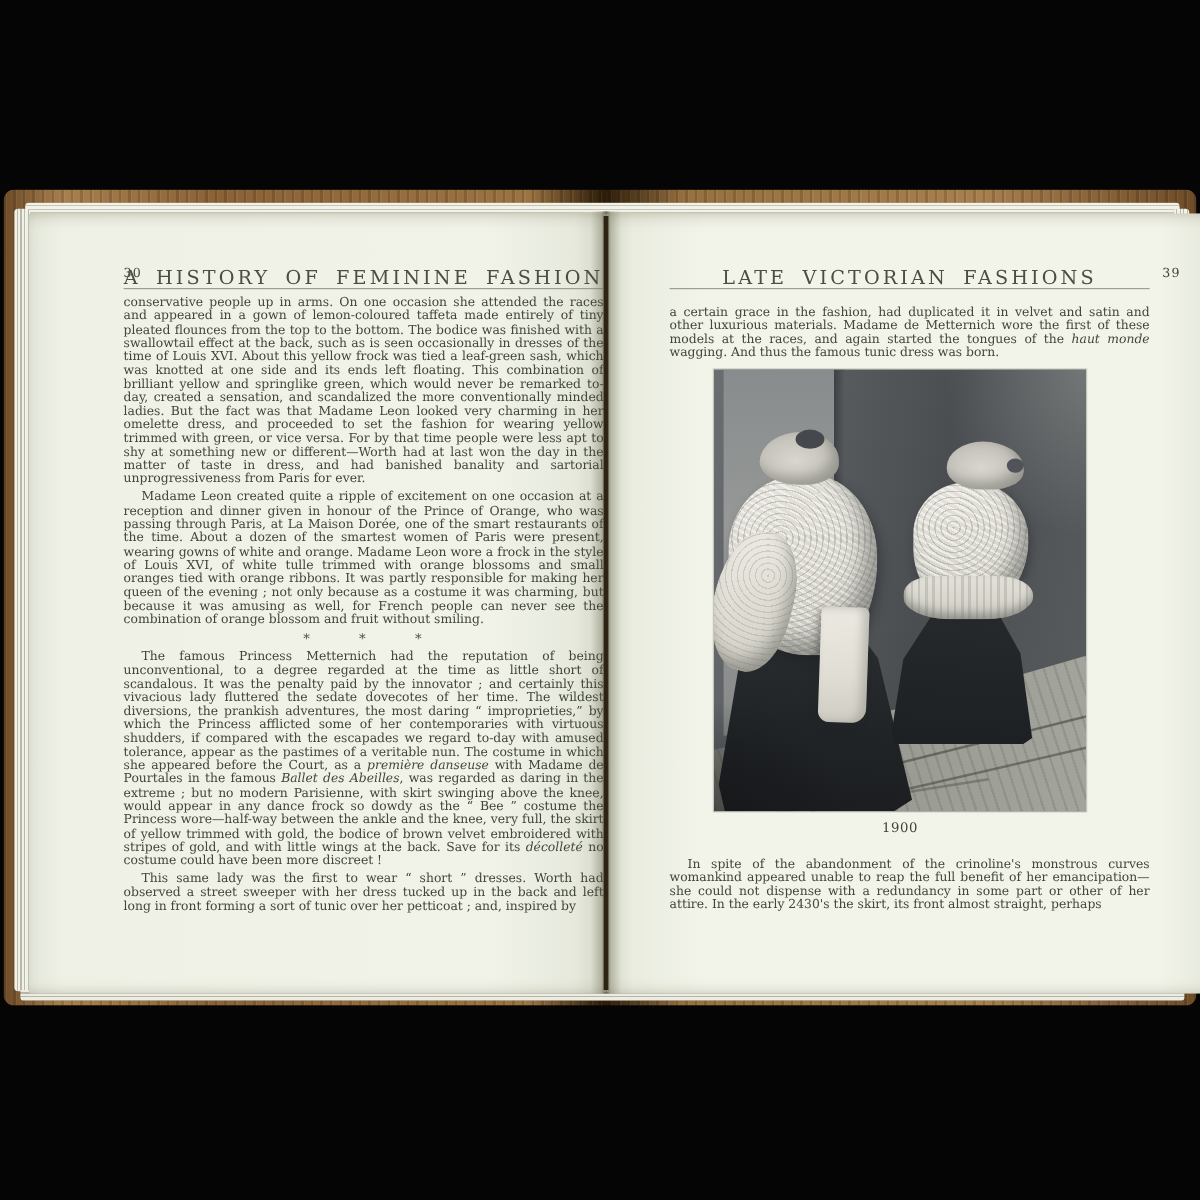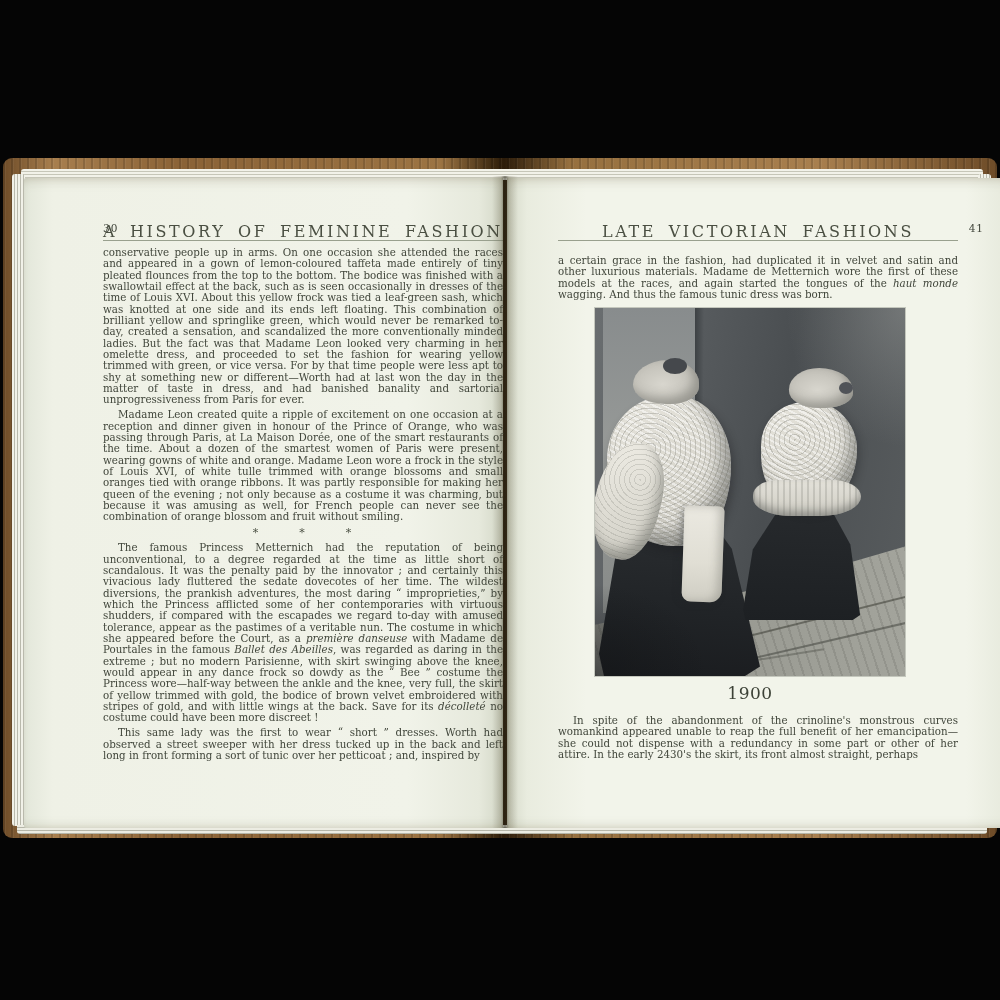--- a/index.html
+++ b/index.html
@@ -40,21 +40,21 @@
   .rule{position:absolute;top:62px;width:400px;height:1px;background:#99a08e;}
   .page-left .rule{left:79px;}
   .page-right .rule{left:51px;}
   .body-block{position:absolute;left:79px;top:69px;width:400px;}
   .body-block p, .p-abs{font-size:10.3px;line-height:11.35px;text-align:justify;margin:0 0 3.5px 0;
         text-indent:15px;color:#41463b;}
   p.noindent{text-indent:0;}
   .it{font-style:italic;}
   .divider{font-size:11px;text-align:center;margin:1px 0 3px 0;letter-spacing:2px;color:#4a4f42;}
   .p-top{position:absolute;left:51px;top:77px;width:400px;}
-  .caption{position:absolute;left:88px;top:505px;width:310px;text-align:center;font-size:17px;
+  .caption{position:absolute;left:88px;top:505px;width:310px;text-align:center;font-size:11px;
         letter-spacing:.5px;color:#3c4136;}
   .p-bottom{position:absolute;left:51px;top:537px;width:400px;}
   
   .photo{position:absolute;left:88px;top:130px;width:310px;height:368px;overflow:hidden;
         background:linear-gradient(100deg,#6a6e70 0%,#565a5d 30%,#4a4e51 55%,#585c5e 100%);
         box-shadow:0 0 0 1px rgba(90,95,85,.3);}
   .ph-panel{position:absolute;left:8px;top:0;width:92px;height:305px;
         background:linear-gradient(180deg,#888c8d 0%,#969997 45%,#878a88 100%);}
   .ph-panel-edge{position:absolute;left:100px;top:0;width:9px;height:295px;
         background:linear-gradient(90deg,#3d4144,#565a5d);}
@@ -131,21 +131,21 @@
         <p class="noindent"><span>conservative people up in arms.  On one occasion she attended the races and appeared in a gown of lemon-coloured taffeta made entirely of tiny pleated flounces from the top to the bottom.  The bodice was finished with a swallowtail effect at the back, such as is seen occasionally in dresses of the time of Louis XVI.  About this yellow frock was tied a leaf-green sash, which was knotted at one side and its ends left floating.  This combination of brilliant yellow and springlike green, which would never be remarked to-day, created a sensation, and scandalized the more conventionally minded ladies.  But the fact was that Madame Leon looked very charming in her omelette dress, and proceeded to set the fashion for wearing yellow trimmed with green, or vice versa.  For by that time people were less apt to shy at something new or different—Worth had at last won the day in the matter of taste in dress, and had banished banality and sartorial unprogressiveness from Paris for ever.</span></p>
         <p><span>Madame Leon created quite a ripple of excitement on one occasion at a reception and dinner given in honour of the Prince of Orange, who was passing through Paris, at La Maison Dorée, one of the smart restaurants of the time.  About a dozen of the smartest women of Paris were present, wearing gowns of white and orange.  Madame Leon wore a frock in the style of Louis XVI, of white tulle trimmed with orange blossoms and small oranges tied with orange ribbons.  It was partly responsible for making her queen of the evening ; not only because as a costume it was charming, but because it was amusing as well, for French people can never see the combination of orange blossom and fruit without smiling.</span></p>
         <div class="divider">*   *   *</div>
         <p><span>The famous Princess Metternich had the reputation of being unconventional, to a degree regarded at the time as little short of scandalous.  It was the penalty paid by the innovator ; and certainly this vivacious lady fluttered the sedate dovecotes of her time.  The wildest diversions, the prankish adventures, the most daring “ improprieties,” by which the Princess afflicted some of her contemporaries with virtuous shudders, if compared with the escapades we regard to-day with amused tolerance, appear as the pastimes of a veritable nun.  The costume in which she appeared before the Court, as a </span><span class="it">première danseuse</span><span> with Madame de Pourtales in the famous </span><span class="it">Ballet des Abeilles</span><span>, was regarded as daring in the extreme ; but no modern Parisienne, with skirt swinging above the knee, would appear in any dance frock so dowdy as the “ Bee ” costume the Princess wore—half-way between the ankle and the knee, very full, the skirt of yellow trimmed with gold, the bodice of brown velvet embroidered with stripes of gold, and with little wings at the back.  Save for its </span><span class="it">décolleté</span><span> no costume could have been more discreet !</span></p>
         <p><span>This same lady was the first to wear “ short ” dresses.  Worth had observed a street sweeper with her dress tucked up in the back and left long in front forming a sort of tunic over her petticoat ; and, inspired by</span></p>
       </div>
     </div>
 
     <div class="page page-right">
       <span class="running-title">LATE VICTORIAN FASHIONS</span>
-      <span class="pagenum">41</span>
+      <span class="pagenum">39</span>
       <div class="rule"></div>
       <p class="p-abs p-top noindent"><span>a certain grace in the fashion, had duplicated it in velvet and satin and other luxurious materials.  Madame de Metternich wore the first of these models at the races, and again started the tongues of the </span><span class="it">haut monde</span><span> wagging.  And thus the famous tunic dress was born.</span></p>
 
       <div class="photo">
         <div class="ph-panel"></div>
         <div class="ph-panel-edge"></div>
         <div class="ph-corner"></div>
         <div class="ph-floor"></div>
         <div class="ph-line1"></div>
         <div class="ph-line2"></div>

